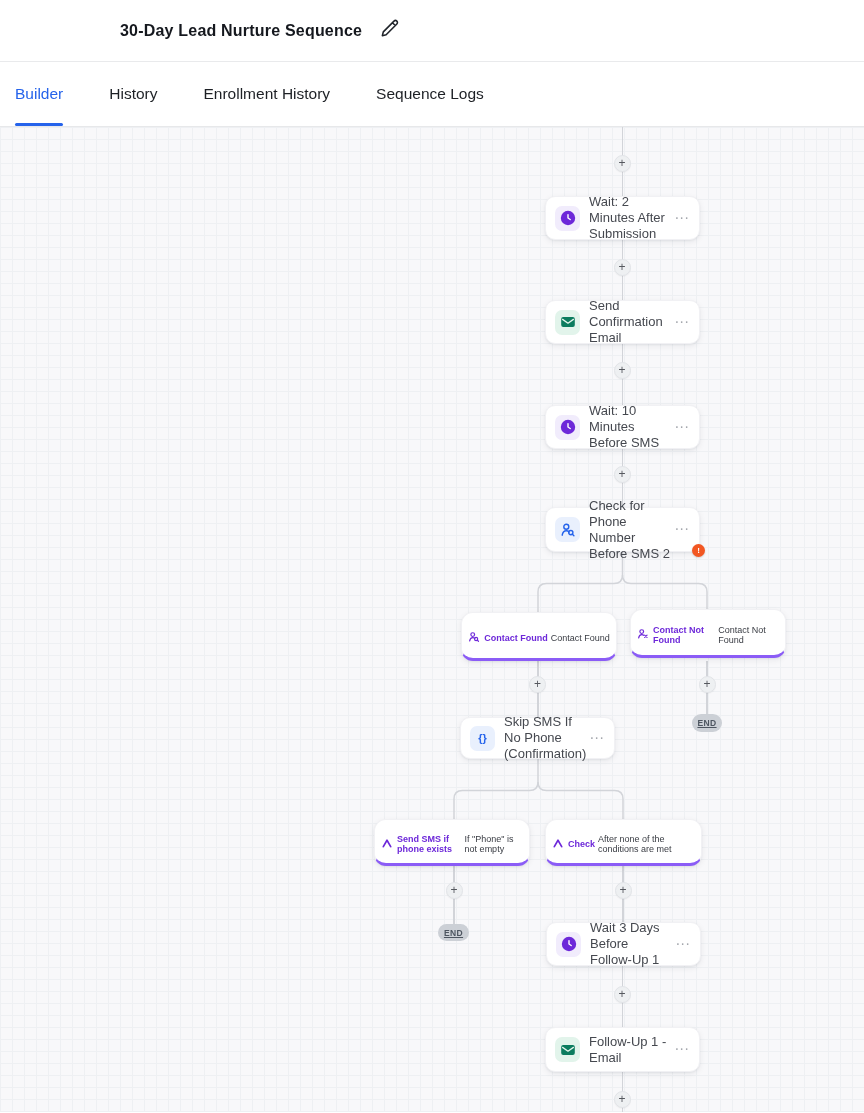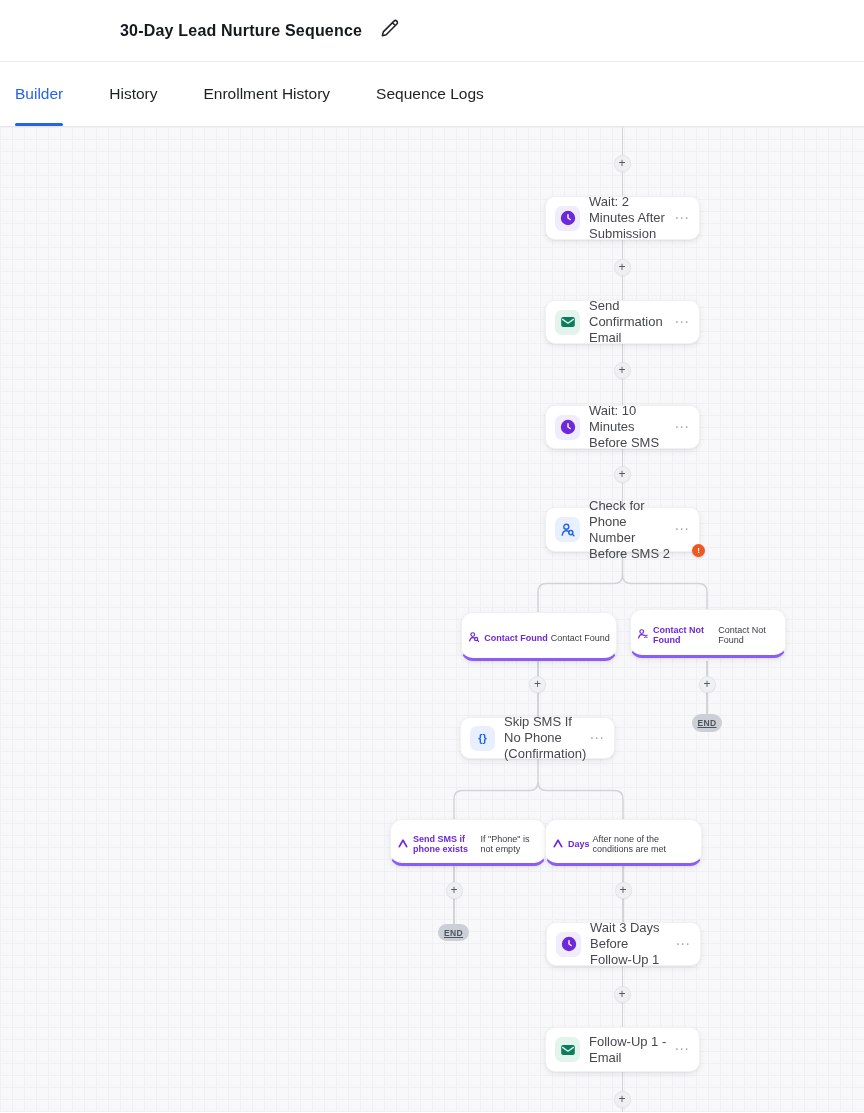--- a/index.html
+++ b/index.html
@@ -190,40 +190,40 @@
     </div>
 
     <div class="card action" style="left:460px;top:590px;width:155px;height:42px">
       <div class="icon-sq blue">
         <span class="braces">{}</span>
       </div>
       <div class="action-title">Skip SMS If No Phone (Confirmation)</div>
       <div class="dots">···</div>
     </div>
 
-    <div class="card branch" style="left:390px;top:692px;width:156px;height:47px">
+    <div class="card branch" style="left:374px;top:692px;width:156px;height:47px">
       <div class="branch-head">
         <span>
           <svg width="12" height="12" viewBox="0 0 13 13" fill="none" stroke="#6d28d9" stroke-width="1.8" stroke-linecap="round" stroke-linejoin="round">
               <path d="M2.5 10.5 6.5 3.5 10.5 10.5"></path>
             </svg>
         </span>
         <span class="branch-label">Send SMS if phone exists</span>
       </div>
       <div class="branch-sub">If "Phone" is not empty</div>
     </div>
 
     <div class="card branch" style="left:545px;top:692px;width:157px;height:47px">
       <div class="branch-head">
         <span>
           <svg width="12" height="12" viewBox="0 0 13 13" fill="none" stroke="#6d28d9" stroke-width="1.8" stroke-linecap="round" stroke-linejoin="round">
               <path d="M2.5 10.5 6.5 3.5 10.5 10.5"></path>
             </svg>
         </span>
-        <span class="branch-label">Days</span>
+        <span class="branch-label">Check</span>
       </div>
       <div class="branch-sub">After none of the conditions are met</div>
     </div>
 
     <div class="card action" style="left:546px;top:795px;width:155px;height:44px">
       <div class="icon-sq purple">
         <svg width="16" height="16" viewBox="0 0 16 16">
             <circle cx="8" cy="8" r="7.2" fill="#6d28d9"></circle>
             <path d="M8 4.6V8l2.2 1.5" stroke="#fff" stroke-width="1.4" fill="none" stroke-linecap="round" stroke-linejoin="round"></path>
           </svg>

